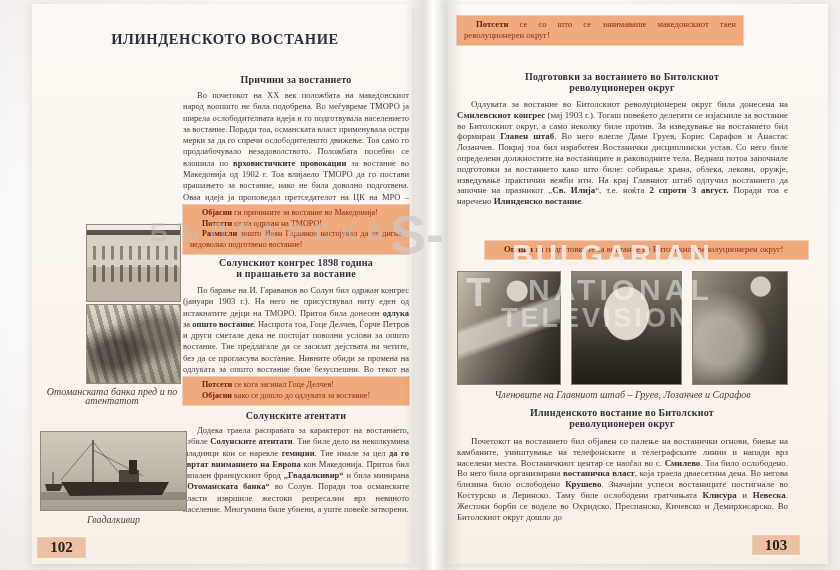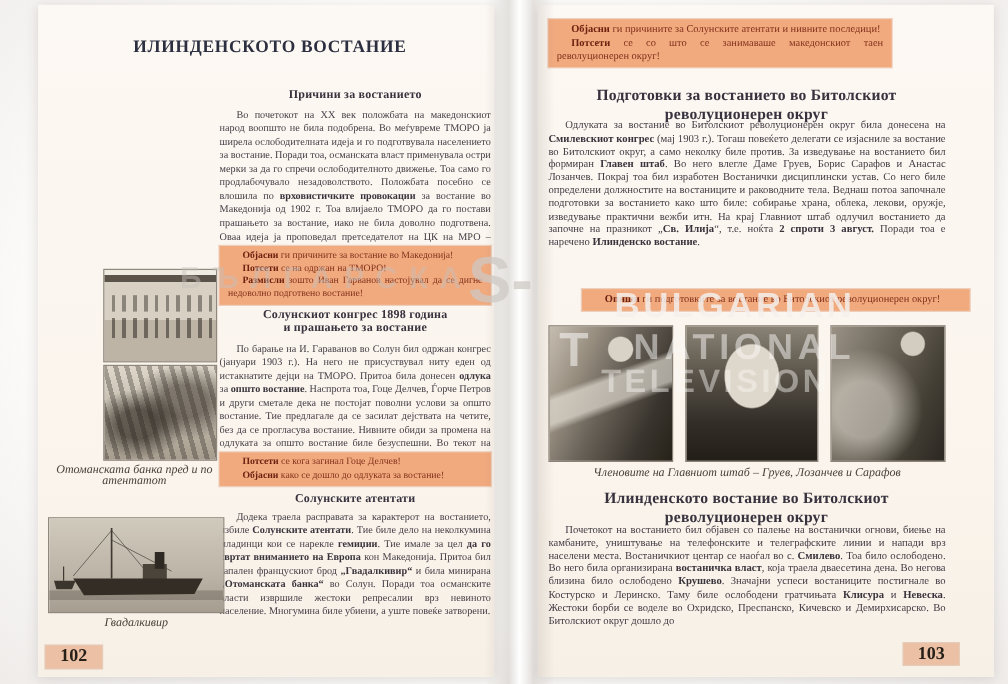--- a/index.html
+++ b/index.html
@@ -13,21 +13,21 @@
         box-shadow:0 2px 10px rgba(90,80,70,.18);}
   .page-left{left:32px;}
   .page-right{left:448px;}
   .gutter{position:absolute;left:404px;top:0;width:58px;height:570px;
           background:linear-gradient(90deg, rgba(120,110,100,0) 0%, rgba(120,110,100,.20) 34%,
                      rgba(255,255,255,.95) 50%, rgba(140,130,120,.22) 70%, rgba(120,110,100,0) 100%);}
   .abs{position:absolute;}
   .chapter-title{font-size:14.5px;font-weight:bold;letter-spacing:.6px;color:#2c2f40;text-align:center;}
   .sec-h{font-weight:bold;text-align:center;color:#37323e;}
   .sec-h-l{font-size:10px;letter-spacing:.2px;}
-  .sec-h-r{font-size:13px;letter-spacing:.2px;}
+  .sec-h-r{font-size:10px;letter-spacing:.2px;}
   .para{color:#423c44;text-align:justify;text-indent:14px;}
   .para-l{font-size:8.5px;line-height:11.3px;}
   .para-r{font-size:8.9px;line-height:10.8px;}
   .para b{font-weight:bold;color:#39333c;}
   .qbox{background:#f1a97e;color:#81311b;padding:3px 7px 4px 7px;box-sizing:border-box;
         box-shadow:0 0 0 1px rgba(214,136,92,.35);}
   .qbox p{margin:0;text-indent:12px;text-align:justify;}
   .qbox-l p{font-size:8.1px;line-height:10.6px;}
   .qbox-r p{font-size:8.7px;line-height:11px;}
   .qbox b{font-weight:bold;color:#6e2110;}
@@ -132,21 +132,20 @@
       <path d="M20 50 L128 50 L121 63 L29 64 Z" fill="#332d26"></path>
       <path d="M4 52 L22 52 L19 59 L6 59 Z" fill="#3a352d"></path>
       <line x1="12" y1="40" x2="12" y2="52" stroke="#3f3931" stroke-width="1"></line>
     </svg>
   </div>
   <div class="abs caption" style="left:40px;top:515px;width:147px;">Гвадалкивир</div>
 
   <div class="abs pagenum" style="left:38px;top:538px;width:47px;height:19px;">102</div>
 
   <div class="abs qbox qbox-r" style="left:457px;top:16px;width:286px;">
-    <p><b>Објасни</b><span> ги причините за Солунските атентати и нивните последици!</span></p>
     <p><b>Потсети</b><span> се со што се занимаваше македонскиот таен револуционерен округ!</span></p>
   </div>
 
   <div class="abs sec-h sec-h-r" style="left:457px;top:71px;width:330px;">
     <div>Подготовки за востанието во Битолскиот</div>
     <div>револуционерен округ</div>
   </div>
 
   <div class="abs para para-r" style="left:457px;top:99px;width:331px;"><span>Одлуката за востание во Битолскиот револуционерен округ била донесена на </span><b>Смилевскиот конгрес</b><span> (мај 1903 г.). Тогаш повеќето делегати се изјасниле за востание во Битолскиот округ, а само неколку биле против. За изведување на востанието бил формиран </span><b>Главен штаб</b><span>. Во него влегле Даме Груев, Борис Сарафов и Анастас Лозанчев. Покрај тоа бил изработен Востанички дисциплински устав. Со него биле определени должностите на востаниците и раководните тела. Веднаш потоа започнале подготовки за востанието како што биле: собирање храна, облека, лекови, оружје, изведување практични вежби итн. На крај Главниот штаб одлучил востанието да започне на празникот „</span><b>Св. Илија</b><span>“, т.е. ноќта </span><b>2 спроти 3 август.</b><span> Поради тоа е наречено </span><b>Илинденско востание</b><span>.</span></div>
 

